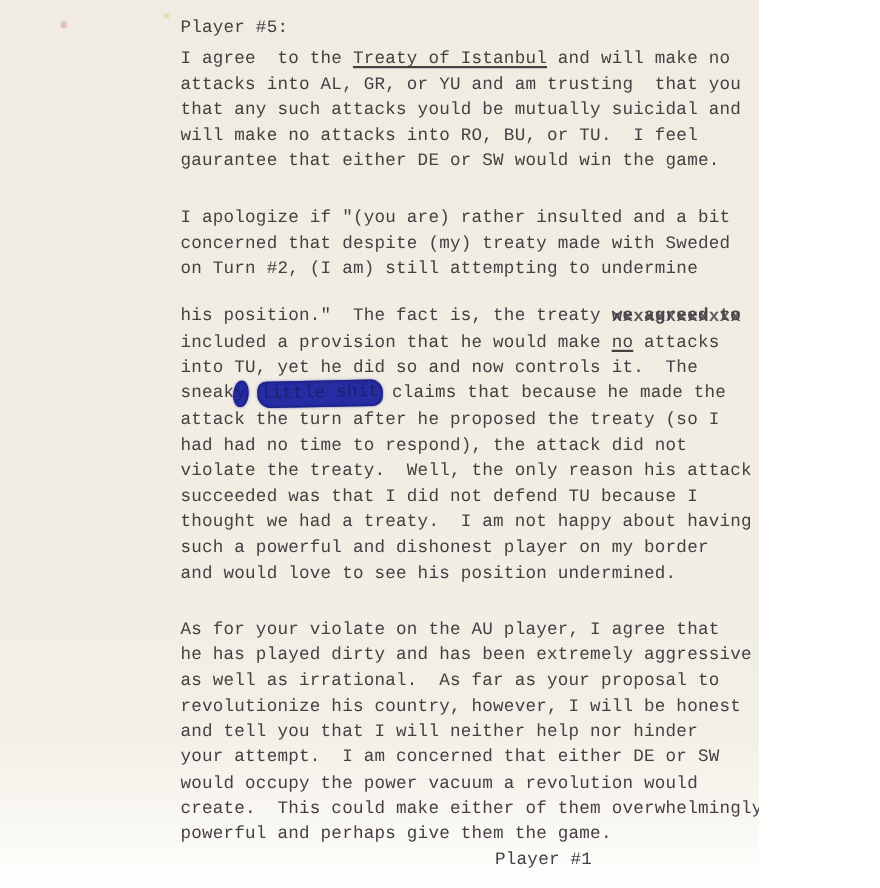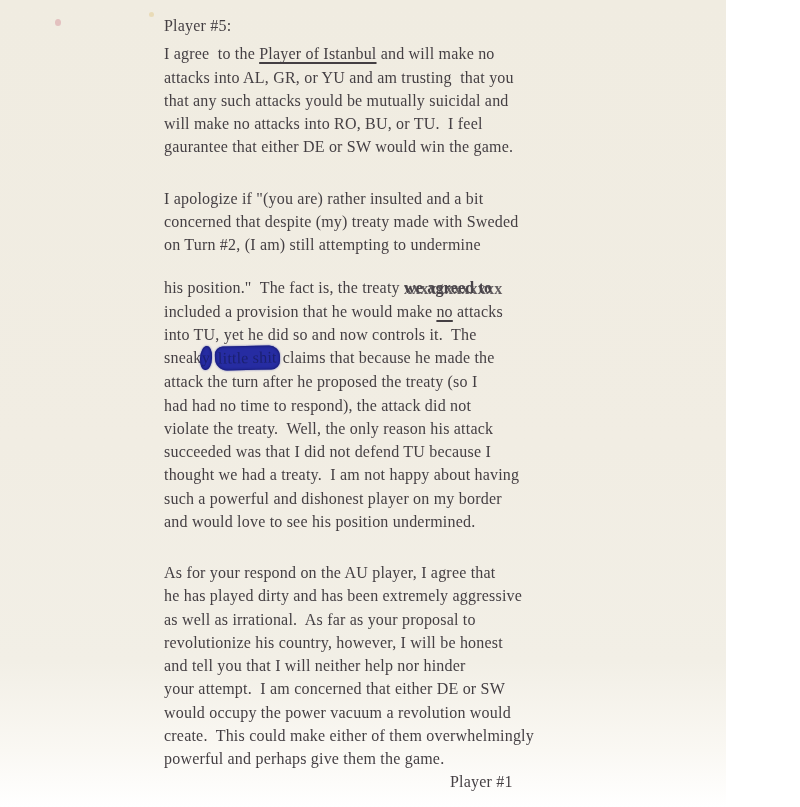--- a/index.html
+++ b/index.html
@@ -8,22 +8,21 @@
     position:relative;
     width:690px;
     height:807px;
     overflow:hidden;
     background:linear-gradient(180deg,
       #f0ece1 0%,
       #f1ede3 55%,
       #f2efe6 82%,
       #faf8f3 93%,
       #ffffff 100%);
-    font-family:Liberation Serif, serif;
-    padding-left:36px;
+    font-family:Liberation Mono, monospace;
   }
   .text-block{
     position:absolute;
     left:164px;
     top:14px;
     width:560px;
     font-size:16px;
     line-height:23.25px;
     color:var(--ink,#443f43);
     letter-spacing:0.2px;
@@ -61,21 +60,21 @@
 </head>
 <body>
 
 <div class="paper" style="--ink: #443f43; --blue: #262ca2;">
   <div class="speck speck-pink"></div>
   <div class="speck speck-yellow"></div>
   <div class="text-block">
     <div class="line heading">Player #5:</div>
     <div id="paras">
         <div class="para">
-          <div class="line"><span>I agree  to the </span><span class="u">Player of Istanbul</span><span> and will make no</span></div>
+          <div class="line"><span>I agree  to the </span><span class="u">Treaty of Istanbul</span><span> and will make no</span></div>
           <div class="line"><span>attacks into AL, GR, or YU and am trusting  that you</span></div>
           <div class="line"><span>that any such attacks yould be mutually suicidal and</span></div>
           <div class="line"><span>will make no attacks into RO, BU, or TU.  I feel</span></div>
           <div class="line"><span>gaurantee that either DE or SW would win the game.</span></div>
         </div>
         <div class="para">
           <div class="line"><span>I apologize if "(you are) rather insulted and a bit</span></div>
           <div class="line"><span>concerned that despite (my) treaty made with Sweded</span></div>
           <div class="line"><span>on Turn #2, (I am) still attempting to undermine</span></div>
           <div class="line"><span>his position."  The fact is, the treaty </span><span class="overstrike"><span>we agreed to</span><span class="over">xxxxxxxxxxxx</span></span></div>
@@ -84,21 +83,21 @@
           <div class="line"><span>sneak</span><span class="redact-sm">y</span><span> </span><span class="redact">little shit</span><span> claims that because he made the</span></div>
           <div class="line"><span>attack the turn after he proposed the treaty (so I</span></div>
           <div class="line"><span>had had no time to respond), the attack did not</span></div>
           <div class="line"><span>violate the treaty.  Well, the only reason his attack</span></div>
           <div class="line"><span>succeeded was that I did not defend TU because I</span></div>
           <div class="line"><span>thought we had a treaty.  I am not happy about having</span></div>
           <div class="line"><span>such a powerful and dishonest player on my border</span></div>
           <div class="line"><span>and would love to see his position undermined.</span></div>
         </div>
         <div class="para">
-          <div class="line"><span>As for your respond on the AU player, I agree that</span></div>
+          <div class="line"><span>As for your violate on the AU player, I agree that</span></div>
           <div class="line"><span>he has played dirty and has been extremely aggressive</span></div>
           <div class="line"><span>as well as irrational.  As far as your proposal to</span></div>
           <div class="line"><span>revolutionize his country, however, I will be honest</span></div>
           <div class="line"><span>and tell you that I will neither help nor hinder</span></div>
           <div class="line"><span>your attempt.  I am concerned that either DE or SW</span></div>
           <div class="line"><span>would occupy the power vacuum a revolution would</span></div>
           <div class="line"><span>create.  This could make either of them overwhelmingly</span></div>
           <div class="line"><span>powerful and perhaps give them the game.</span></div>
         </div>
       </div>

